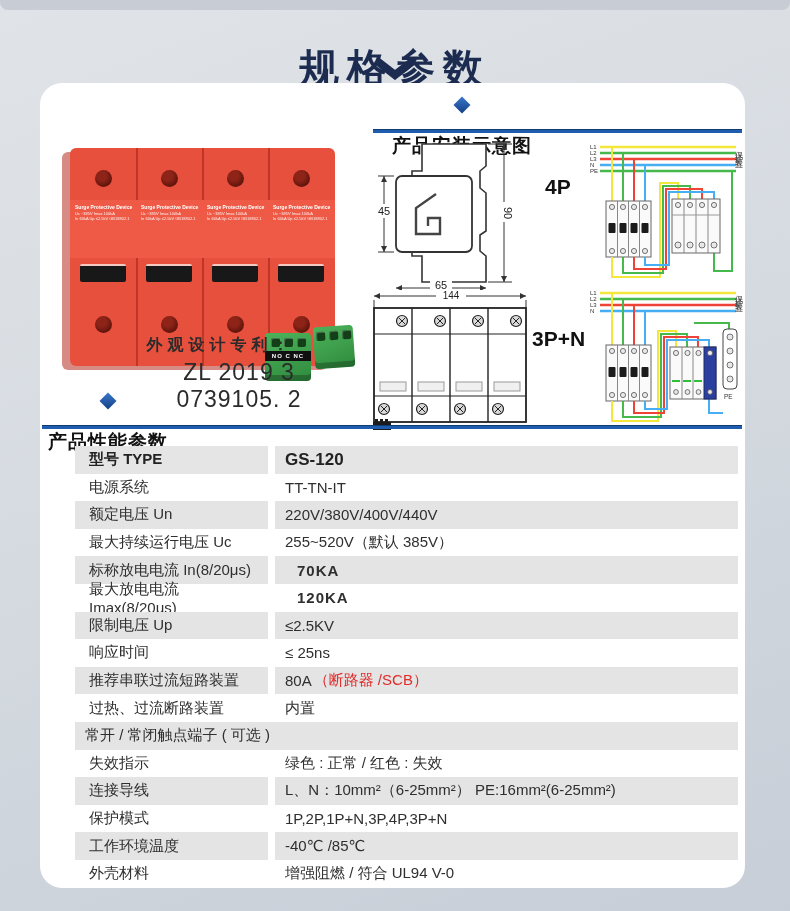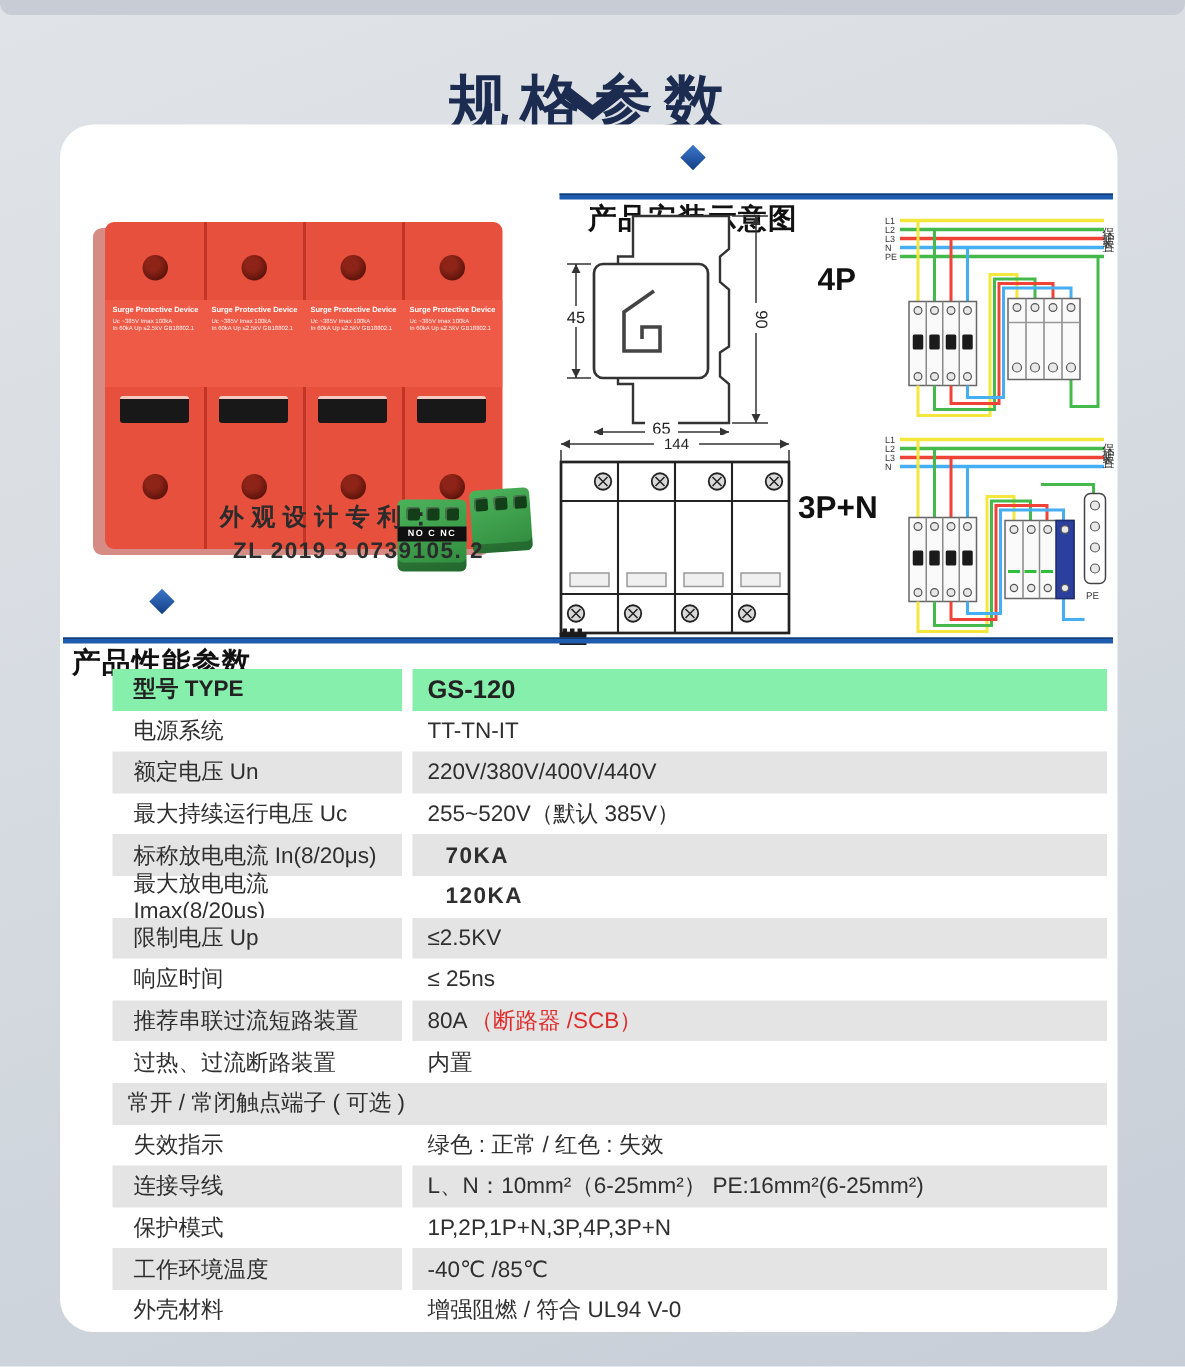--- a/index.html
+++ b/index.html
@@ -25,41 +25,41 @@
   .prod-body{position:absolute;left:10px;top:8px;width:265px;height:218px;background:#e8503e;border-radius:6px;overflow:hidden;box-shadow:-8px 4px 0 rgba(180,45,32,.55);}
   .mod-sep{position:absolute;top:0;width:2px;height:218px;background:#c13527;}
   .hole{position:absolute;width:17px;height:17px;border-radius:50%;background:radial-gradient(circle at 40% 35%,#8e2418 30%,#5d130b 75%);}
   .label-zone{position:absolute;left:0;top:52px;width:265px;height:58px;background:#ee5a46;}
   .mod-label{position:absolute;top:4px;width:58px;color:#fff;}
   .ml1{font-size:5px;font-weight:bold;line-height:7px;}
   .ml2{font-size:4px;line-height:5px;opacity:.92;}
   .win{position:absolute;top:116px;width:46px;height:16px;background:#181818;border-top:2px solid #f3c9c2;border-radius:2px;}
   .patent{position:absolute;left:60px;top:252px;width:240px;text-align:center;color:#2b2b2b;}
   .patent-l1{font-size:16px;letter-spacing:5px;font-weight:bold;}
-  .patent-l2{font-size:15px;font-weight:bold;letter-spacing:1px;margin-top:3px;margin-left:38px;}
+  .patent-l2{font-size:23px;font-weight:normal;letter-spacing:1px;margin-top:3px;margin-left:38px;}
   .term{position:absolute;border-radius:4px;background:linear-gradient(160deg,#4cb35a,#2f8a3d);box-shadow:inset 0 -6px 0 rgba(0,0,0,.25);}
   .term1{left:225px;top:250px;width:46px;height:48px;}
   .term2{left:274px;top:243px;width:40px;height:42px;transform:rotate(-4deg);}
   .term-holes{display:flex;gap:4px;justify-content:center;padding-top:5px;}
   .term-holes b{width:9px;height:9px;background:#123f18;border-radius:2px;display:block;box-shadow:inset 1px 1px 0 rgba(255,255,255,.25);}
   .term-band{margin-top:4px;height:10px;background:#101010;color:#fff;font-size:6px;font-weight:bold;text-align:center;line-height:10px;letter-spacing:1px;}
 
   
   .dwg{position:absolute;}
   .dwg-label{position:absolute;font-size:21px;font-weight:bold;color:#111;}
   .vtext{position:absolute;writing-mode:vertical-rl;font-size:8px;color:#333;letter-spacing:3px;}
 
   
   .spec-table{position:absolute;left:35px;top:363px;width:663px;}
   .trow{display:flex;gap:7px;height:27.6px;align-items:stretch;}
   .tcell{display:flex;align-items:center;font-size:15px;color:#2f2f2f;}
   .tlabel{width:193px;padding-left:14px;box-sizing:border-box;flex:0 0 auto;}
   .tvalue{flex:1 1 auto;padding-left:10px;}
   .trow:nth-child(odd) .tcell{background:#e4e4e4;}
-  .trow.hdr .tcell{background:#86efac;}
+  .trow.hdr .tcell{background:#e5e5e5;}
   .trow.hdr .tlabel{font-weight:bold;color:#222;}
   .trow.hdr .tvalue{font-weight:bold;font-size:17px;color:#222;}
   .v-strong .tvalue{font-weight:bold;font-size:15px;padding-left:22px;letter-spacing:1px;}
   .red-frag{color:#e02b2b;margin-left:2px;}
 
   svg text{font-family:"Liberation Sans","DejaVu Sans",sans-serif;}
 </style>
 </head>
 <body>
 

